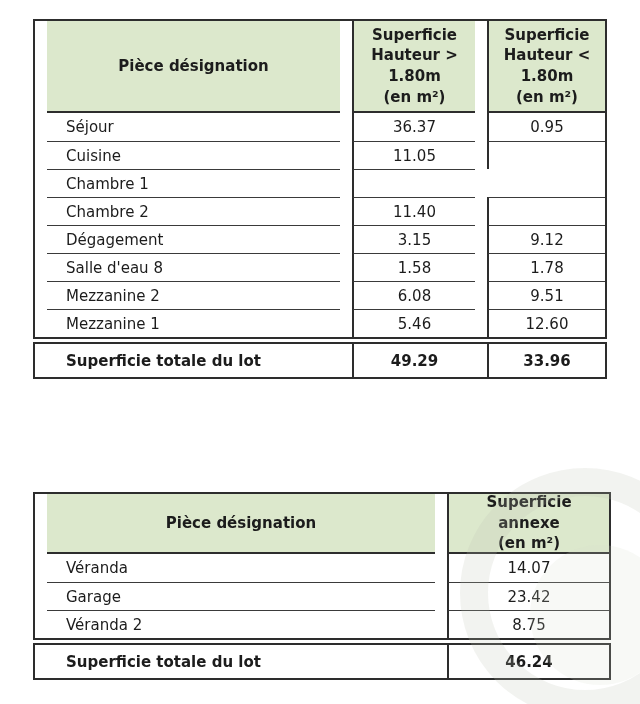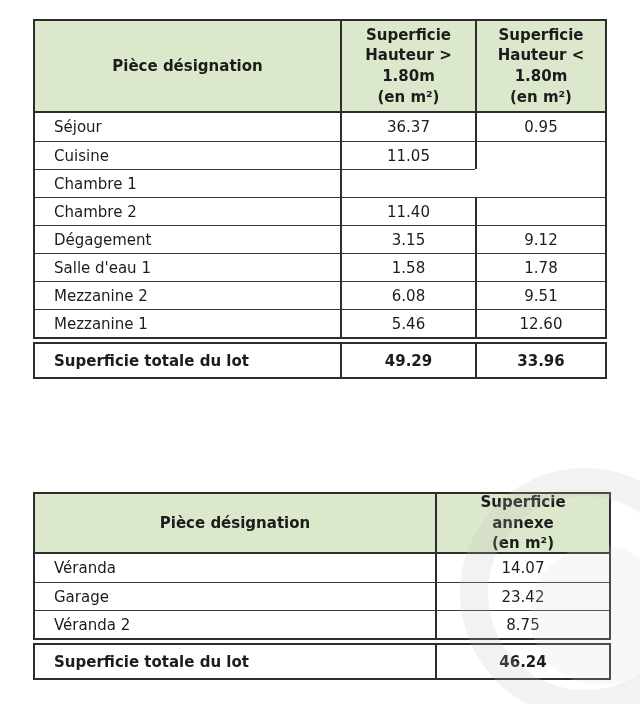--- a/index.html
+++ b/index.html
@@ -21,20 +21,21 @@
   .row { display: grid; }
   #table1 .row { grid-template-columns: 305px 135px 130px; }
   #table2 .row { grid-template-columns: 400px 174px; }
 
   .cell {
     display: flex;
     align-items: center;
     font-size: 15px;
     line-height: 1.2;
     overflow: hidden;
+    margin-left: 12px;
   }
   .cell + .cell { border-left: 2px solid #2d2d2d; }
 
   .hrow .cell {
     background: #dce8cc;
     font-weight: bold;
     justify-content: center;
     text-align: center;
     white-space: pre-line;
     line-height: 1.38;
@@ -101,21 +102,21 @@
       <div class="cell name">Chambre 2</div>
       <div class="cell num">11.40</div>
       <div class="cell num"></div>
     </div>
     <div class="row drow">
       <div class="cell name">Dégagement</div>
       <div class="cell num">3.15</div>
       <div class="cell num">9.12</div>
     </div>
     <div class="row drow">
-      <div class="cell name">Salle d'eau 1</div>
+      <div class="cell name">Salle d'eau 8</div>
       <div class="cell num">1.58</div>
       <div class="cell num">1.78</div>
     </div>
     <div class="row drow">
       <div class="cell name">Mezzanine 2</div>
       <div class="cell num">6.08</div>
       <div class="cell num">9.51</div>
     </div>
     <div class="row drow">
       <div class="cell name">Mezzanine 1</div>

